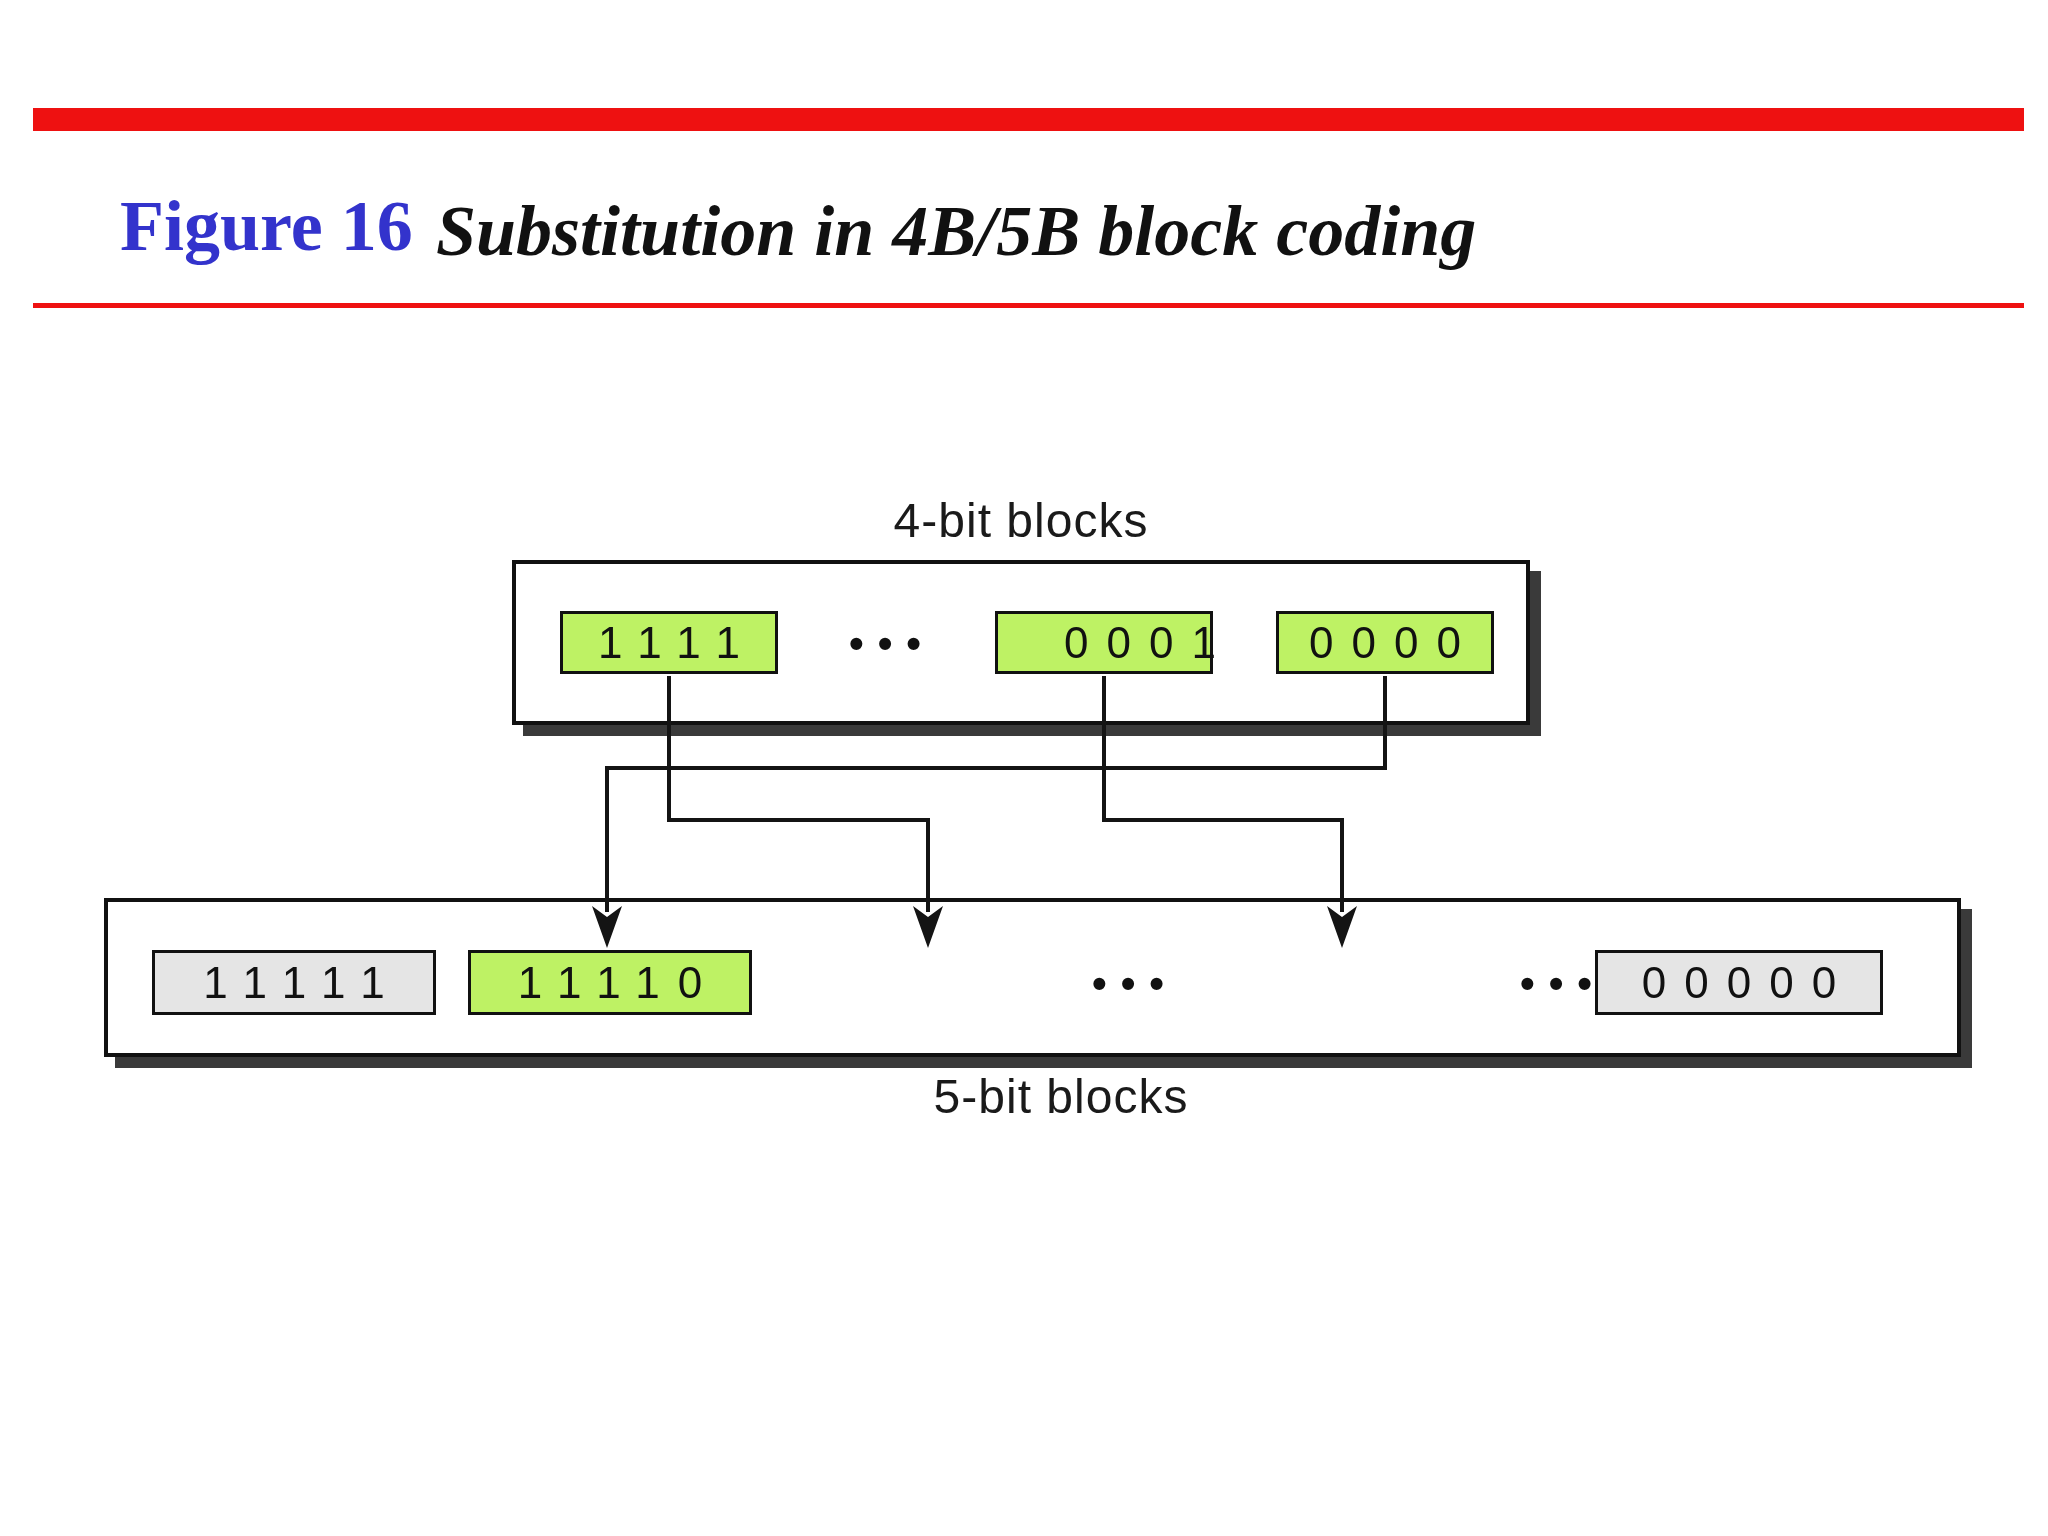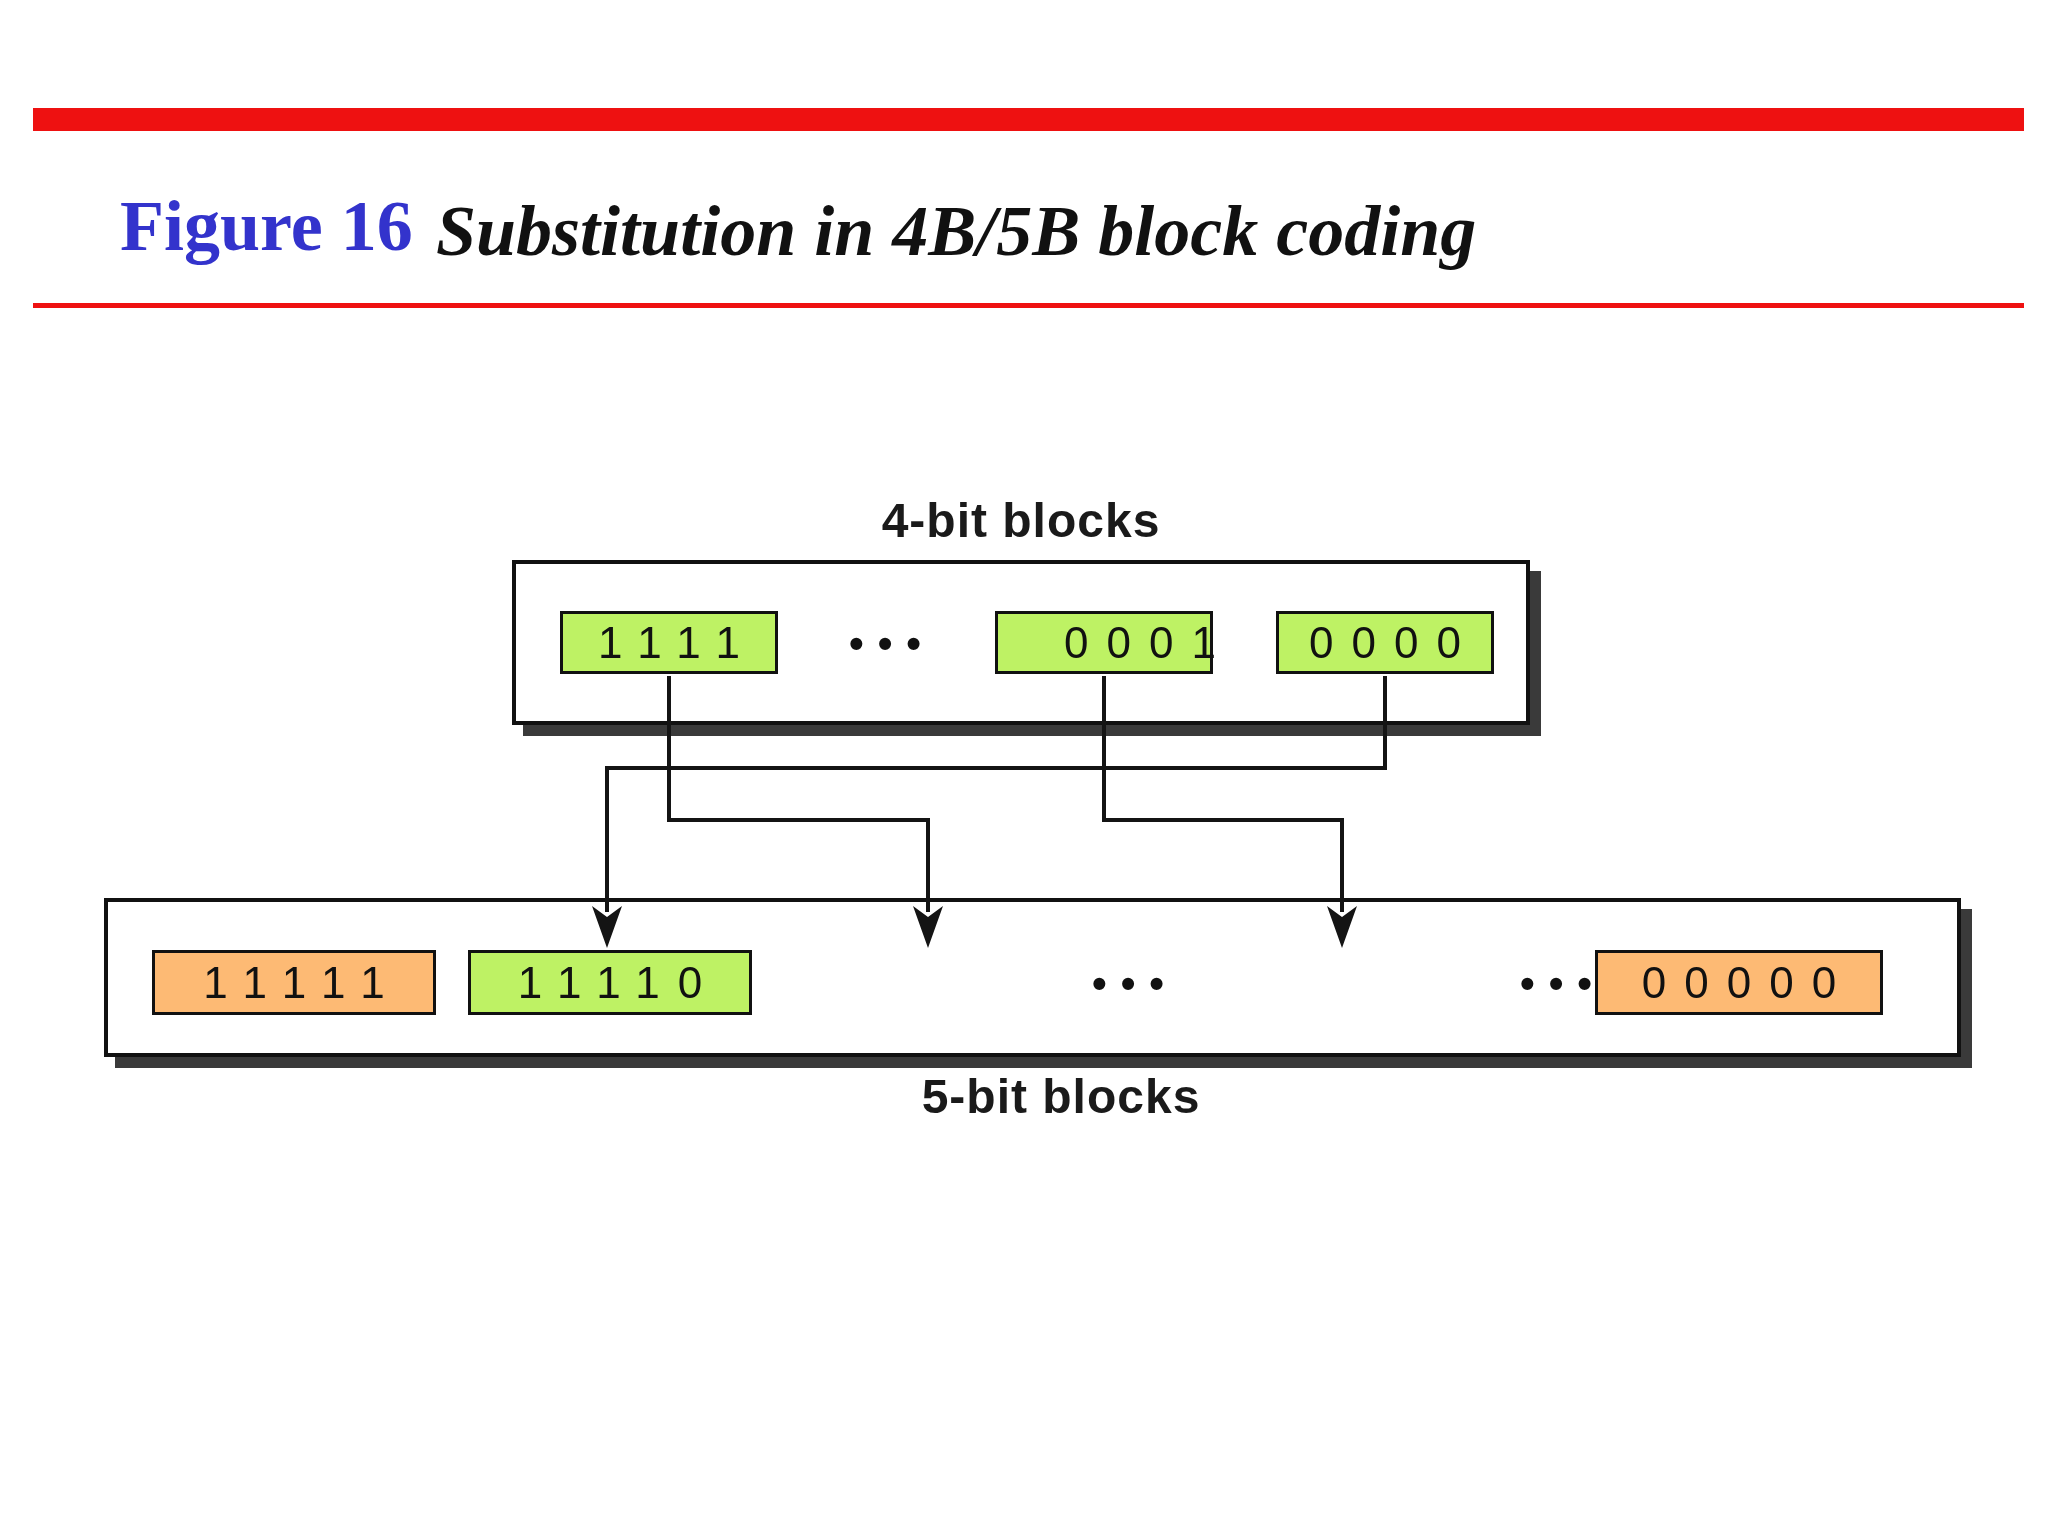--- a/index.html
+++ b/index.html
@@ -19,35 +19,35 @@
     font-size:72px;line-height:76px;color:#3333CC;white-space:nowrap;
   }
   #figure-caption{
     position:absolute;left:436px;top:196px;
     font-family:"Liberation Serif",serif;font-weight:bold;font-style:italic;
     font-size:72px;line-height:70px;color:#111111;white-space:nowrap;
   }
   
   .group-label{
     position:absolute;width:400px;text-align:center;
-    font-size:48px;line-height:50px;color:#1a1a1a;letter-spacing:1px;font-weight:bold;
+    font-size:48px;line-height:50px;color:#1a1a1a;letter-spacing:1px;
   }
   #four-bit-label{left:821px;top:496px;}
   #five-bit-label{left:861px;top:1072px;}
   
   .block-container{
     position:absolute;background:#ffffff;border:4px solid #111111;
     box-shadow:11px 11px 0 #3A3A3A;box-sizing:border-box;
   }
   #four-bit-container{left:512px;top:560px;width:1018px;height:165px;}
   #five-bit-container{left:104px;top:898px;width:1857px;height:159px;}
   
   .bit-box{
     position:absolute;border:3px solid #111111;box-sizing:border-box;
-    background:#fdba74;text-align:center;
+    background:#e5e5e5;text-align:center;
     font-size:44px;font-weight:normal;color:#111111;
     letter-spacing:18px;text-indent:18px;white-space:nowrap;
   }
   .bit-box.hl{background:#bef264;}
   .row-top{top:611px;width:218px;height:63px;line-height:57px;}
   .row-bot{top:950px;width:284px;height:65px;line-height:59px;}
   #box-1111{left:560px;}
   #box-0001{left:995px;padding-left:48px;}
   #box-0000{left:1276px;}
   #box-11111{left:152px;}

